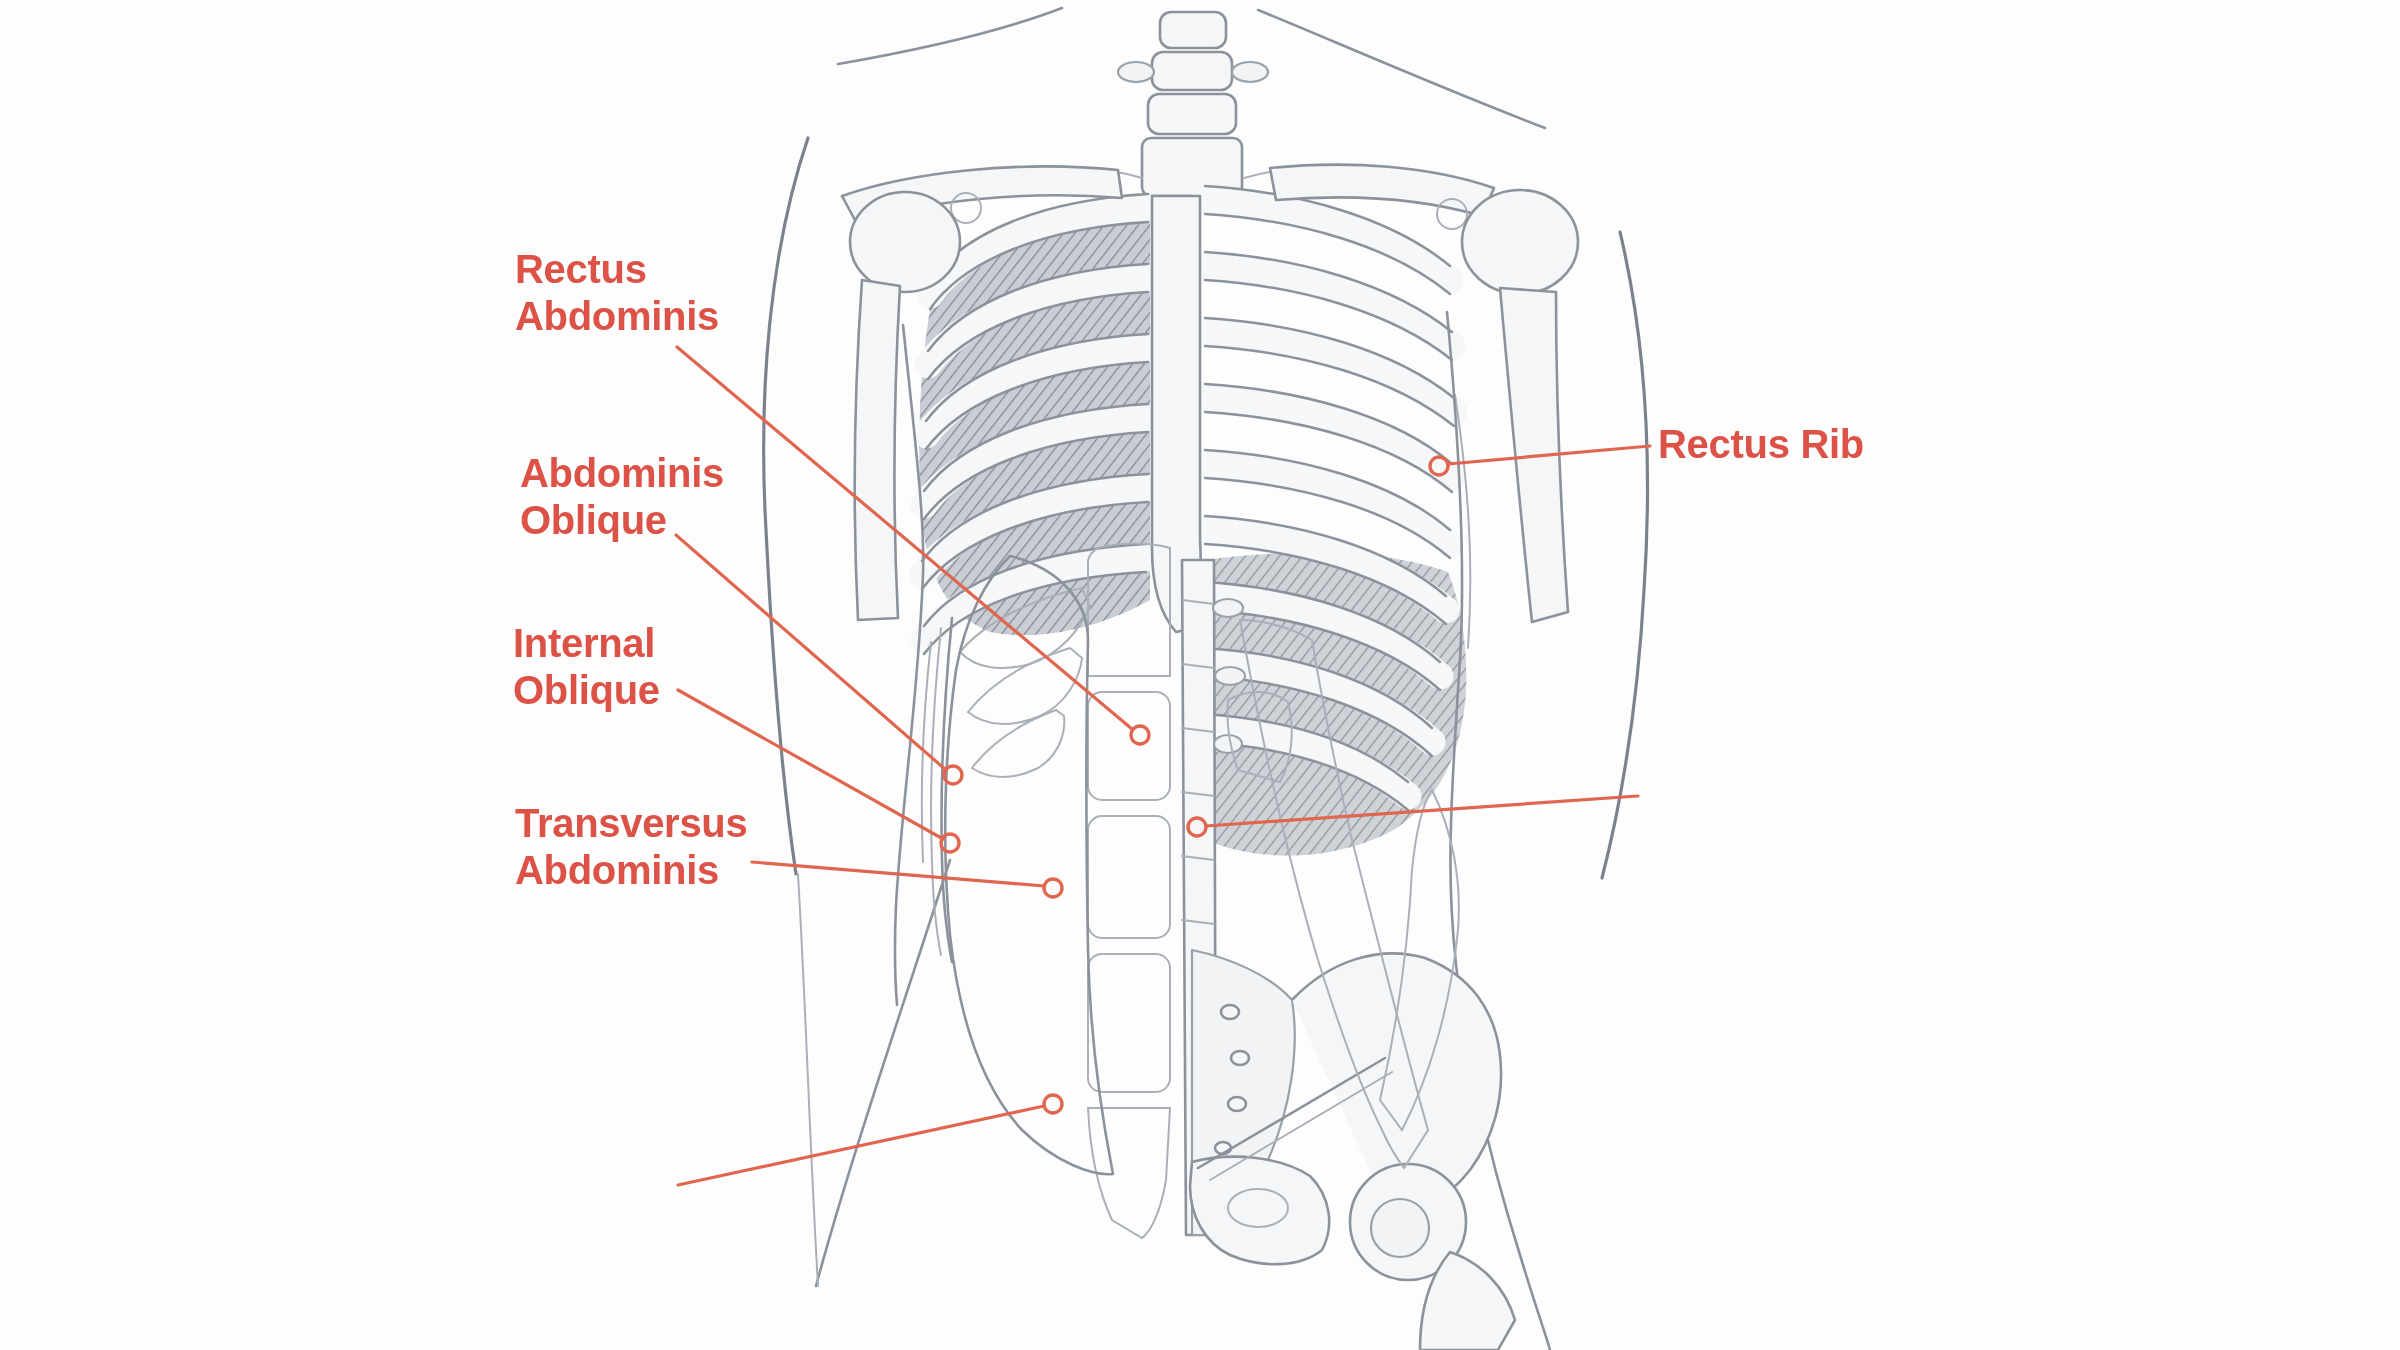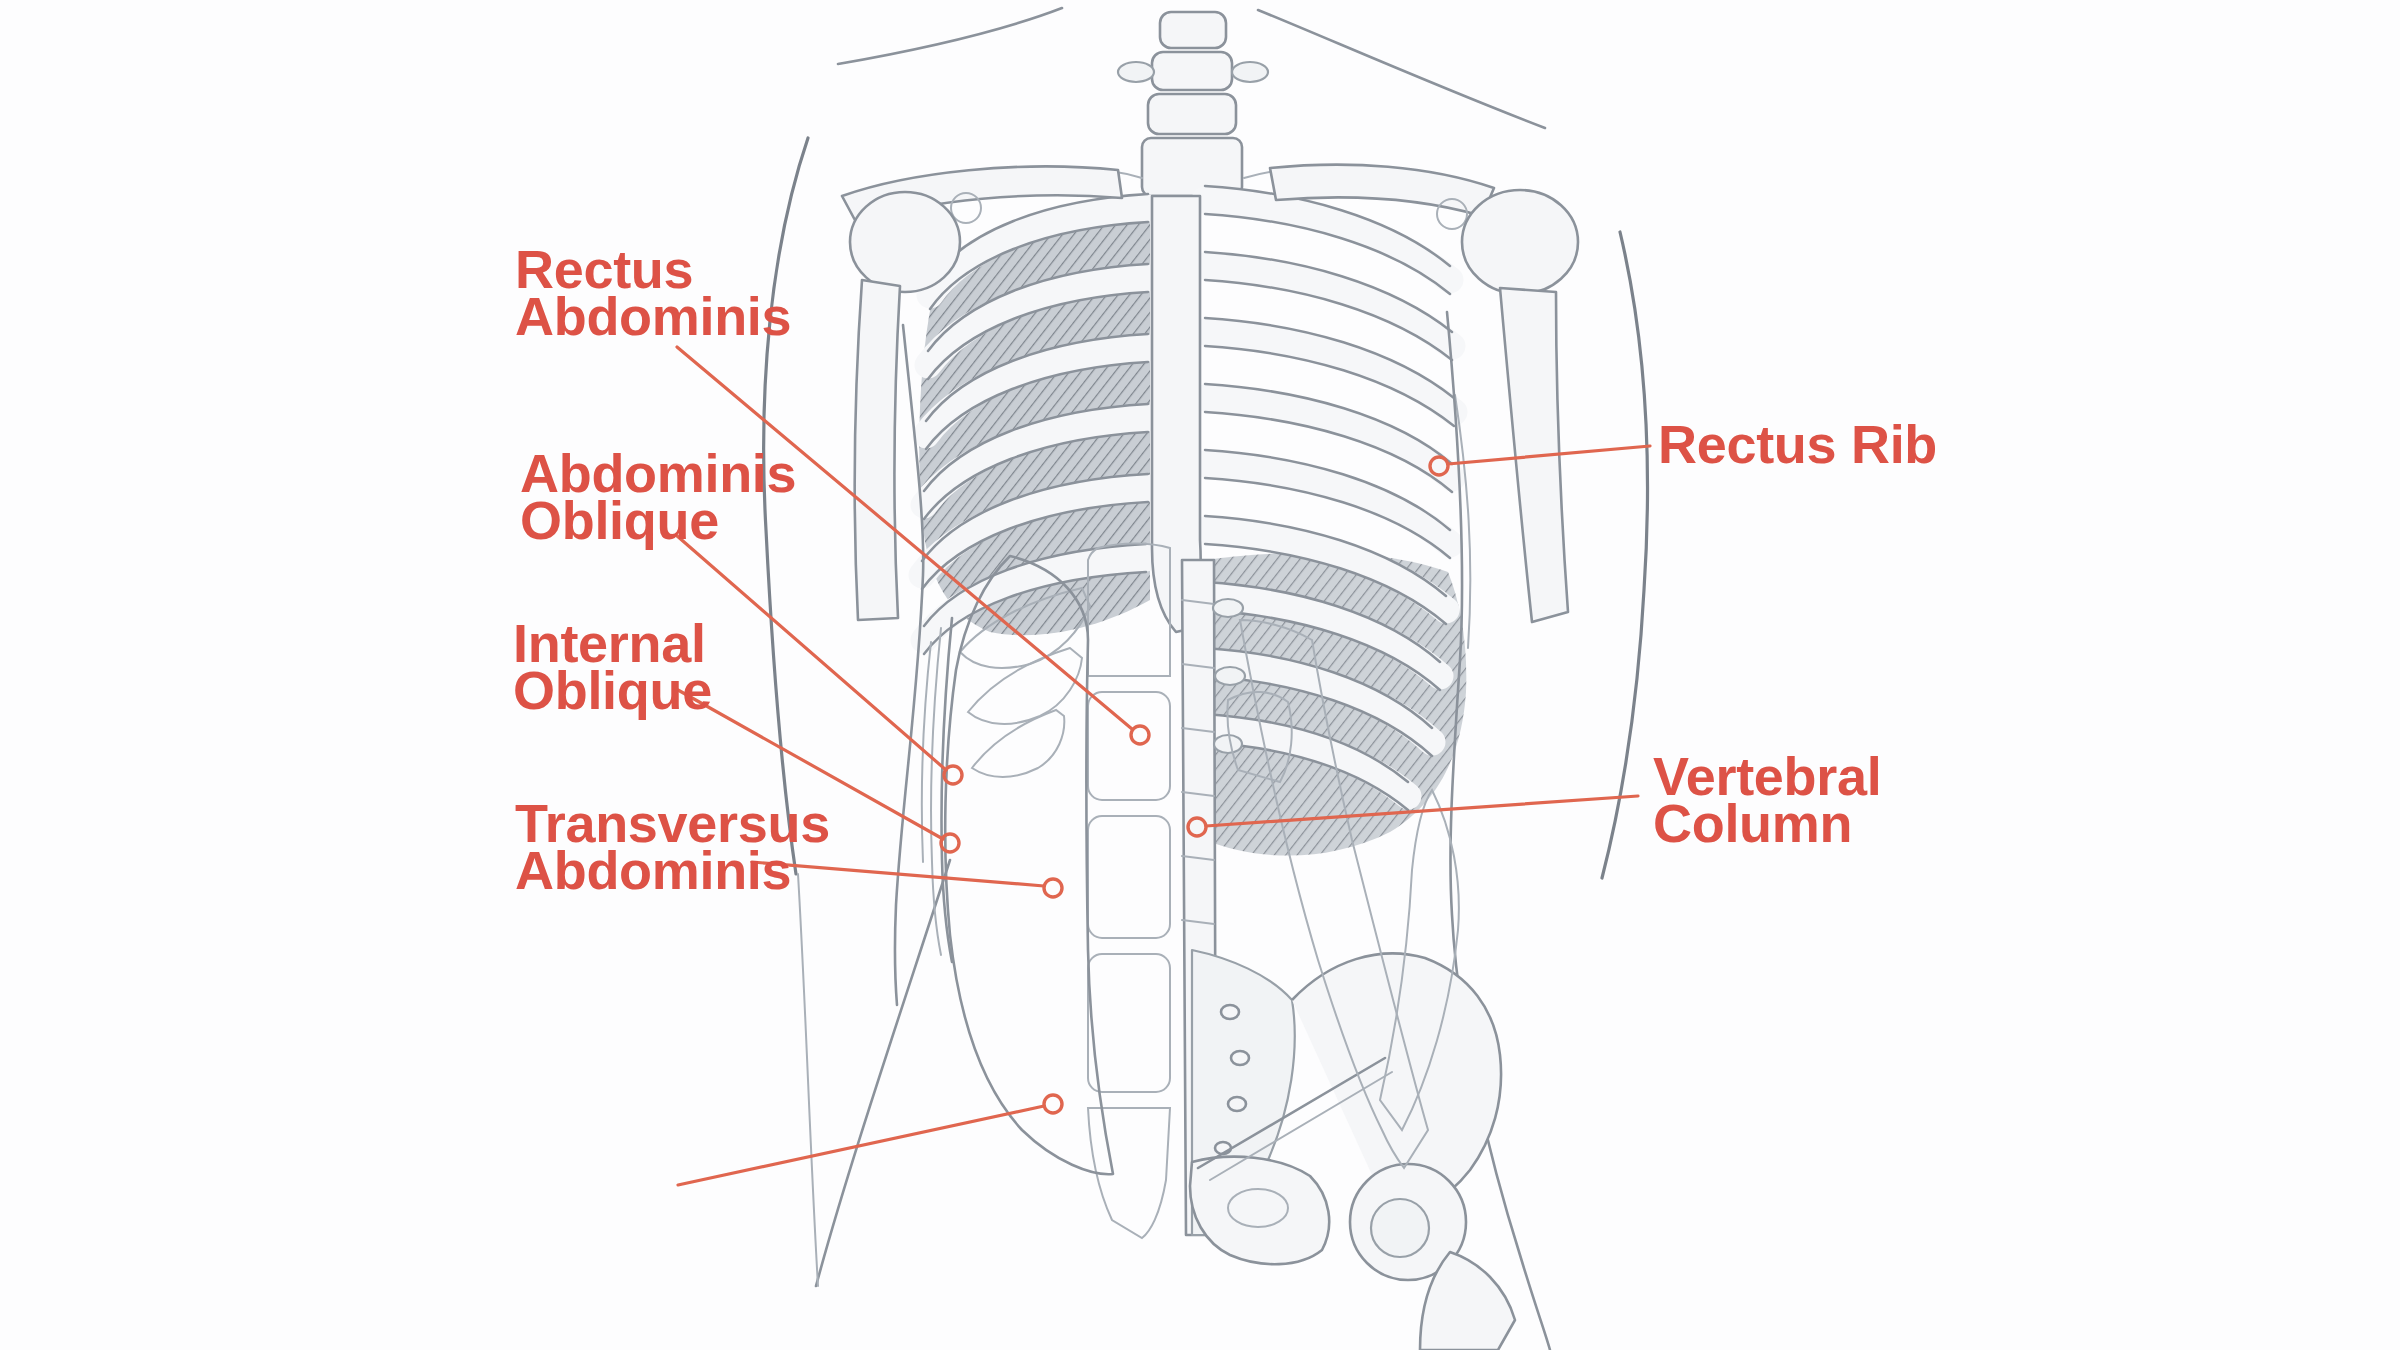--- a/index.html
+++ b/index.html
@@ -22,21 +22,21 @@
   .band-edge{stroke:#8b929b;stroke-width:2.5;fill:none;stroke-linecap:round;}
 
   
   .leader{stroke:#e0664f;stroke-width:3.2;fill:none;stroke-linecap:round;}
   .marker{stroke:#e0664f;stroke-width:3.4;fill:none;}
 
   .label{
     position:absolute;
     color:#dd5246;
     font-weight:700;
-    font-size:54px;
+    font-size:40px;
     line-height:47px;
     letter-spacing:-0.3px;
     white-space:nowrap;
   }
   .label span{display:block;}
 </style>
 </head>
 <body>
 
 <div class="stage">
@@ -277,18 +277,14 @@
   <div class="label" style="left:515px;top:800px">
     <span>Transversus</span>
     <span>Abdominis</span>
   </div>
 
 
   <div class="label" style="left:1658px;top:421px">
     <span>Rectus Rib</span>
   </div>
 
-  <div class="label" style="left:1653px;top:753px">
-    <span>Vertebral</span>
-    <span>Column</span>
-  </div>
 
 </div>
 
 </body></html>

